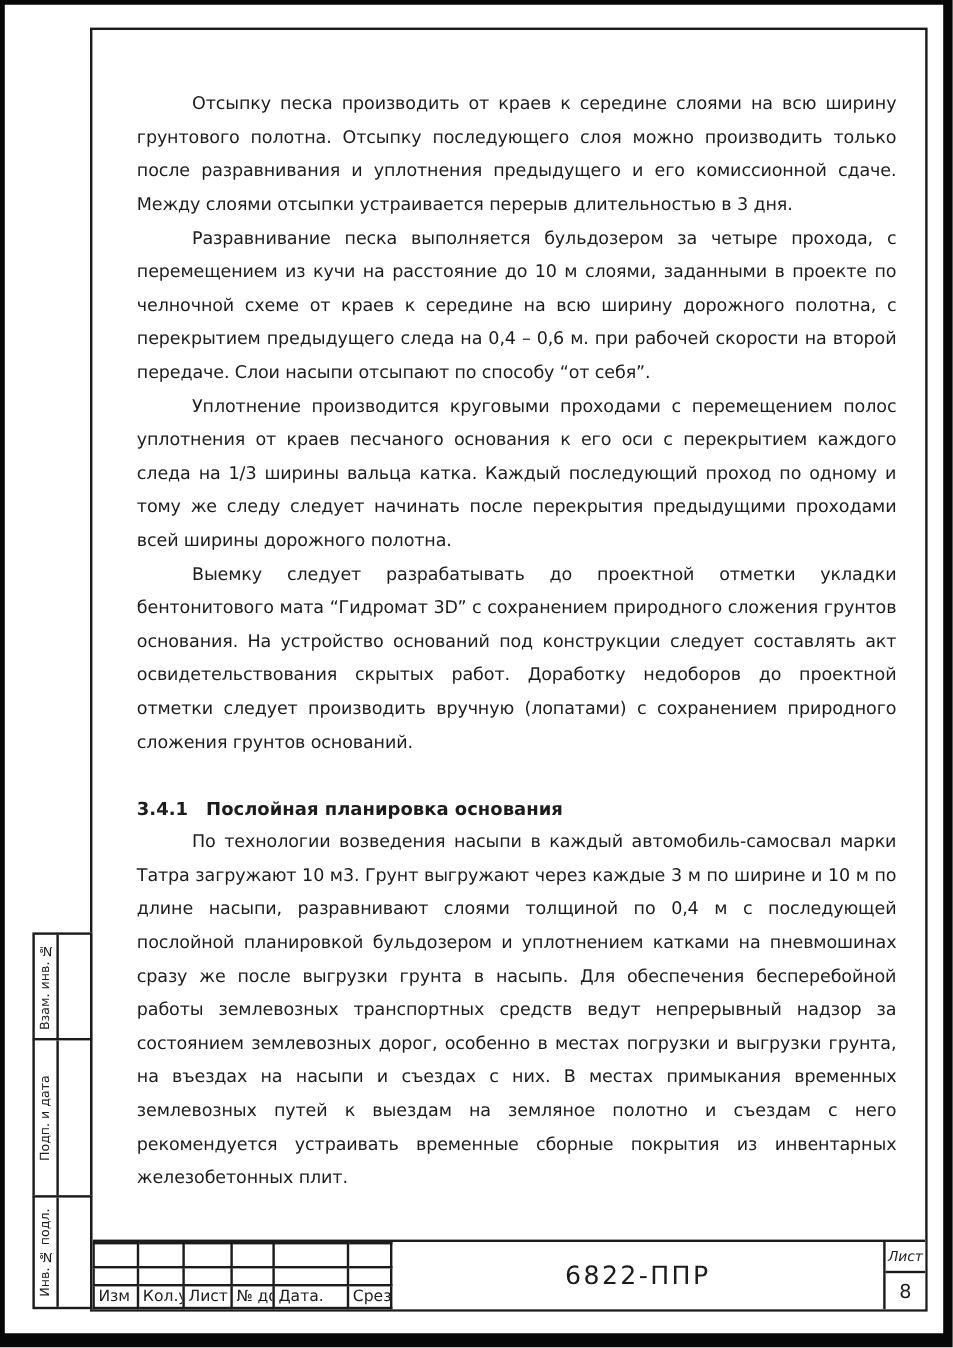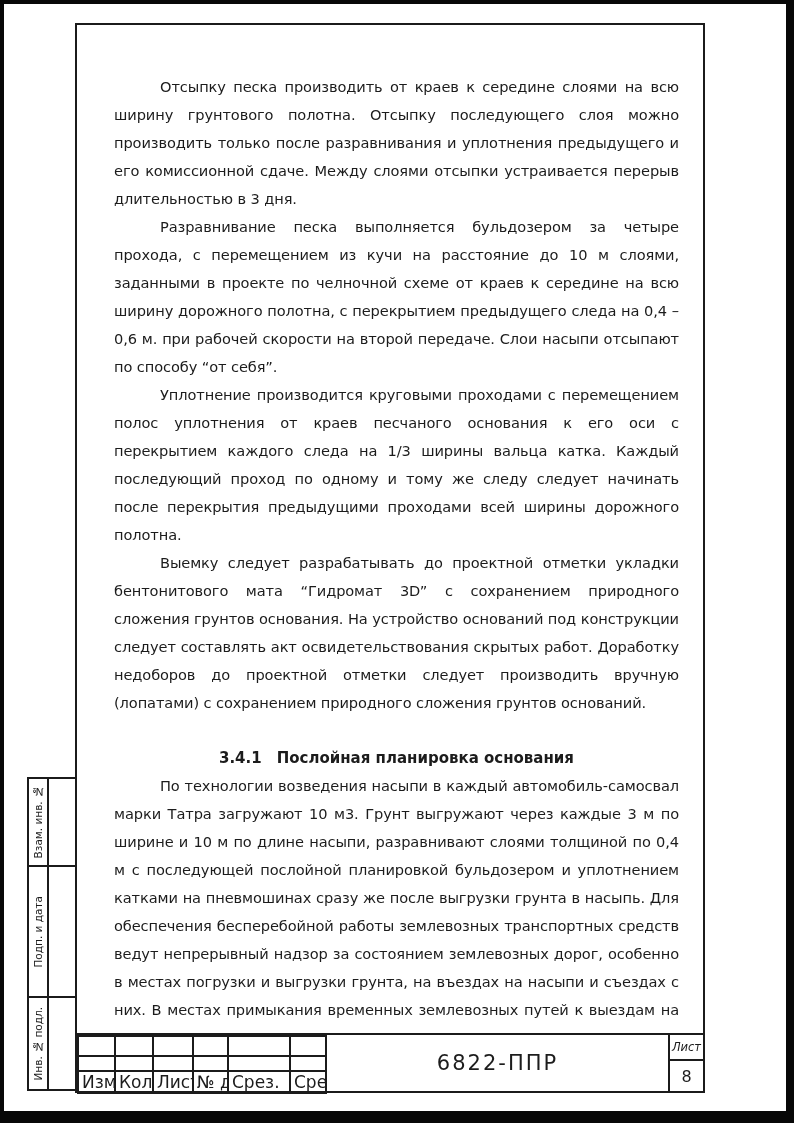--- a/index.html
+++ b/index.html
@@ -7,48 +7,48 @@
     width:794px; height:1123px; position:relative;
     background:#ffffff; overflow:hidden;
     font-family:"DejaVu Sans", sans-serif; color:#1c1c1c;
   }
   .outer-border {
     position:absolute; inset:0; z-index:20; pointer-events:none;
     border-style:solid; border-color:#070707;
     border-width:4px 8px 12px 4px;
   }
   .frame {
-    position:absolute; left:75px; top:23px; width:630px; height:1070px;
+    position:absolute; left:75px; top:23px; width:698px; height:1070px;
     border:2px solid #1b1b1b; box-sizing:border-box; background:#fff;
   }
   .content {
     position:absolute; left:37px; right:24px; top:48px;
     font-size:14.6px; line-height:28px; text-align:justify;
     letter-spacing:-0.1px;
   }
   .content p { margin:0; text-indent:46px; }
   .section-heading {
     margin:27px 0 0 0; font-size:15px; font-weight:bold;
-    text-align:center; letter-spacing:0;
+    text-align:left; letter-spacing:0;
   }
   .section-heading .sec-num { margin-right:15px; }
 
   
   .title-block {
     position:absolute; left:0; right:0; bottom:0; height:58px;
     border-top:2px solid #1b1b1b; display:flex; box-sizing:border-box;
     background:#fff;
   }
   .rev-table {
     border-collapse:collapse; width:248px; height:100%;
     table-layout:fixed; flex:0 0 248px;
   }
   .rev-table td {
     border:2px solid #1b1b1b; padding:0 0 0 3px;
-    font-size:17px; vertical-align:middle; overflow:hidden;
+    font-size:13px; vertical-align:middle; overflow:hidden;
     white-space:nowrap;
   }
   .rev-table tr.r1 td { height:18px; }
   .rev-table tr.r2 td { height:13px; }
   .doc-number-cell {
     flex:1; display:flex; align-items:center; justify-content:center;
     font-size:21px; letter-spacing:2px;
   }
   .sheet-box {
     flex:0 0 35px; border-left:2px solid #1b1b1b; box-sizing:border-box;
@@ -124,21 +124,21 @@
             <td></td>
         <td></td>
             <td></td>
             <td></td>
       </tr>
       <tr class="r3">
         <td>Изм</td>
         <td>Кол.уч</td>
         <td>Лист</td>
         <td>№ док</td>
-        <td>Срез.</td>
+        <td>Дата.</td>
         <td>Срез</td>
       </tr>
     </tbody>
       </table>
     <div class="doc-number-cell">6822-ППР</div>
     <div class="sheet-box">
       <div class="sheet-label">Лист</div>
       <div class="sheet-number">8</div>
     </div>
   </div>

